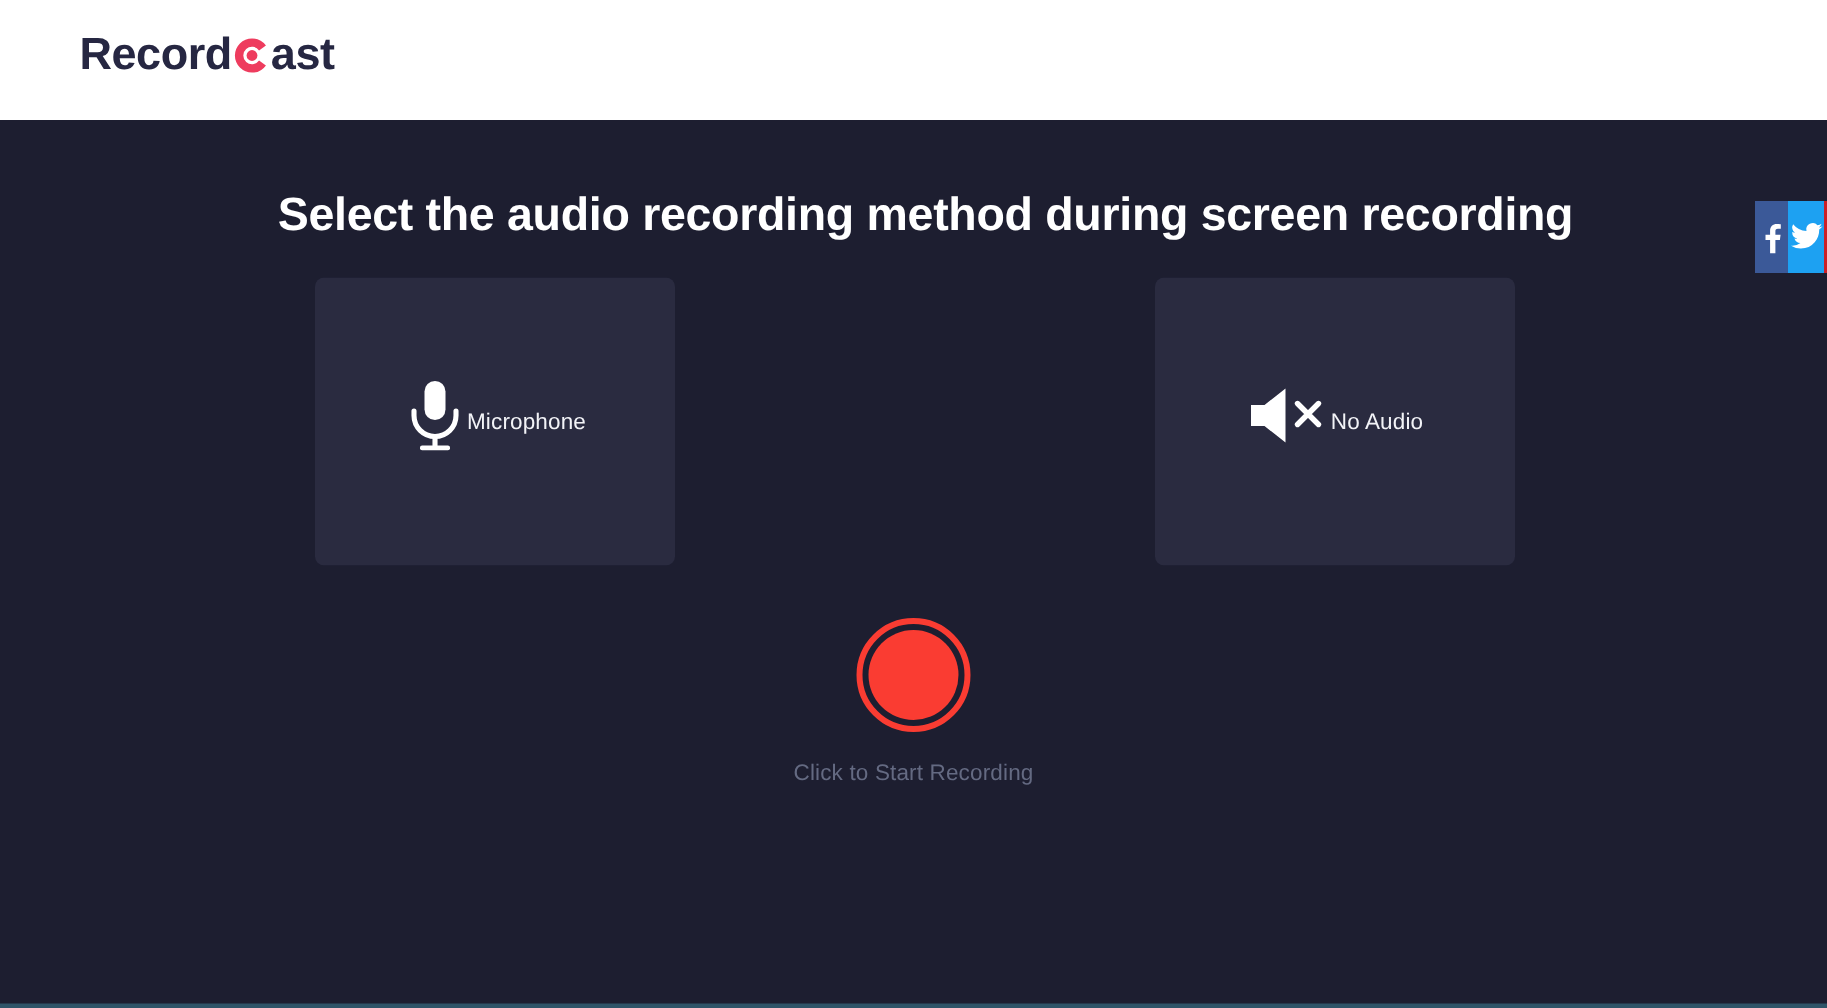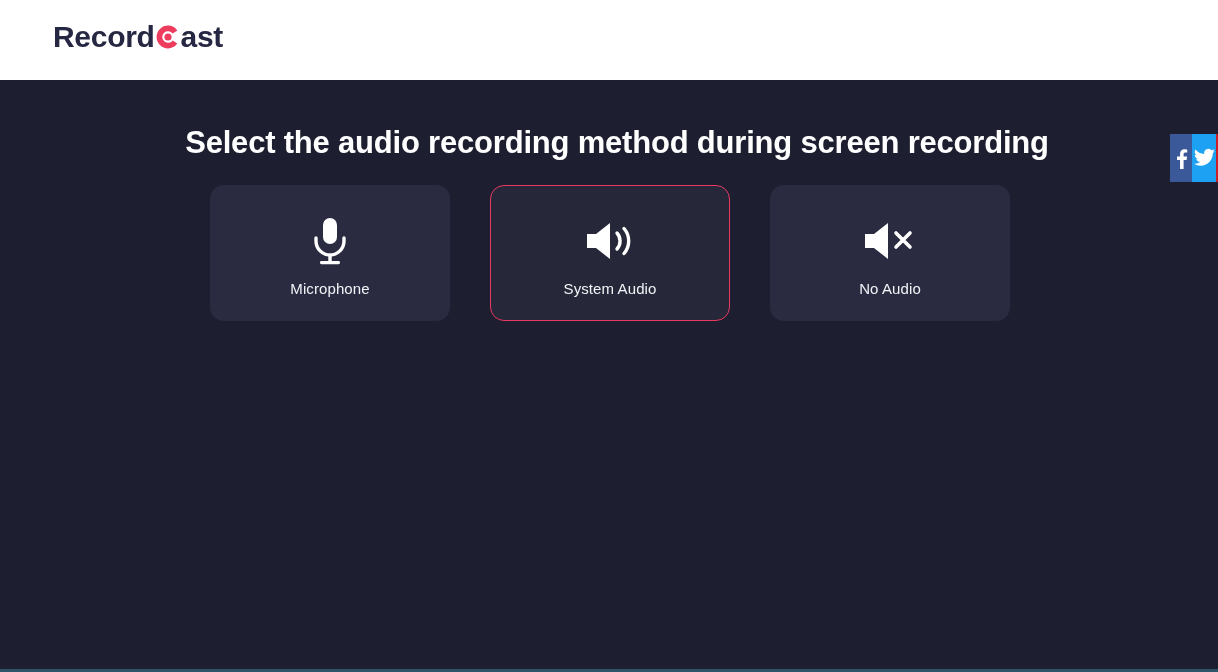--- a/index.html
+++ b/index.html
@@ -93,27 +93,27 @@
   .cards {
     position: absolute;
     left: 210px;
     top: 185px;
     width: 800px;
     display: flex;
     justify-content: space-between;
   }
   .card {
     width: 240px;
-    height: 136px;
-    border-radius: 14px;
+    height: 192px;
+    border-radius: 6px;
     background: #2a2b40;
     border: 1px solid transparent;
     box-sizing: border-box;
     display: flex;
-    flex-direction: column;
+    flex-direction: row;
     align-items: center;
     justify-content: center;
     cursor: pointer;
   }
   .card.selected {
     background: #262739;
     border: 1px solid #e8395f;
   }
   .card .icon-wrap {
     height: 62px;
@@ -224,43 +224,39 @@
         <svg width="42" height="50" viewBox="0 0 42 50" aria-hidden="true">
           <rect x="14" y="2" width="14" height="26" rx="7" fill="#ffffff"></rect>
           <path d="M7 22v3a14 14 0 0 0 28 0v-3" fill="none" stroke="#ffffff" stroke-width="3.4" stroke-linecap="round"></path>
           <rect x="19.3" y="38" width="3.4" height="8" fill="#ffffff"></rect>
           <rect x="11" y="45" width="20" height="3.2" rx="1.4" fill="#ffffff"></rect>
         </svg>
       </div>
       <div class="card-label">Microphone</div>
     </div>
 
-    <div class="card selected">
-      <div class="icon-wrap">
-        <svg width="52" height="42" viewBox="0 0 52 42" aria-hidden="true">
-          <path d="M3 14h9L26 3v36L12 28H3z" fill="#ffffff"></path>
-          <path d="M33 13a12 12 0 0 1 0 16" fill="none" stroke="#ffffff" stroke-width="3.4" stroke-linecap="round"></path>
-          <path d="M40 8.5a19 19 0 0 1 0 25" fill="none" stroke="#ffffff" stroke-width="3.4" stroke-linecap="round"></path>
-        </svg>
-      </div>
-      <div class="card-label">System Audio</div>
-    </div>
 
     <div class="card">
       <div class="icon-wrap">
         <svg width="56" height="42" viewBox="0 0 56 42" aria-hidden="true">
           <path d="M3 14h9L26 3v36L12 28H3z" fill="#ffffff"></path>
           <path d="M34 13l14 14M48 13L34 27" fill="none" stroke="#ffffff" stroke-width="3.6" stroke-linecap="round"></path>
         </svg>
       </div>
       <div class="card-label">No Audio</div>
     </div>
 
   </div>
 
+  <div class="record-area">
+    <button class="record-button">
+      <span class="record-inner"></span>
+    </button>
+    <div class="record-caption">Click to Start Recording</div>
+  </div>
 
   <div class="social-rail">
 
     <div class="social-btn facebook">
       <span>
         <svg width="22" height="22" viewBox="0 0 22 22" aria-hidden="true">
           <path d="M13.6 22v-9h3l.45-3.5H13.6V7.25c0-1 .28-1.7 1.72-1.7H17.2V2.42A24 24 0 0 0 14.52 2.3c-2.65 0-4.47 1.62-4.47 4.6V9.5H7v3.5h3.05V22z" fill="#ffffff"></path>
         </svg>
       </span>
     </div>

